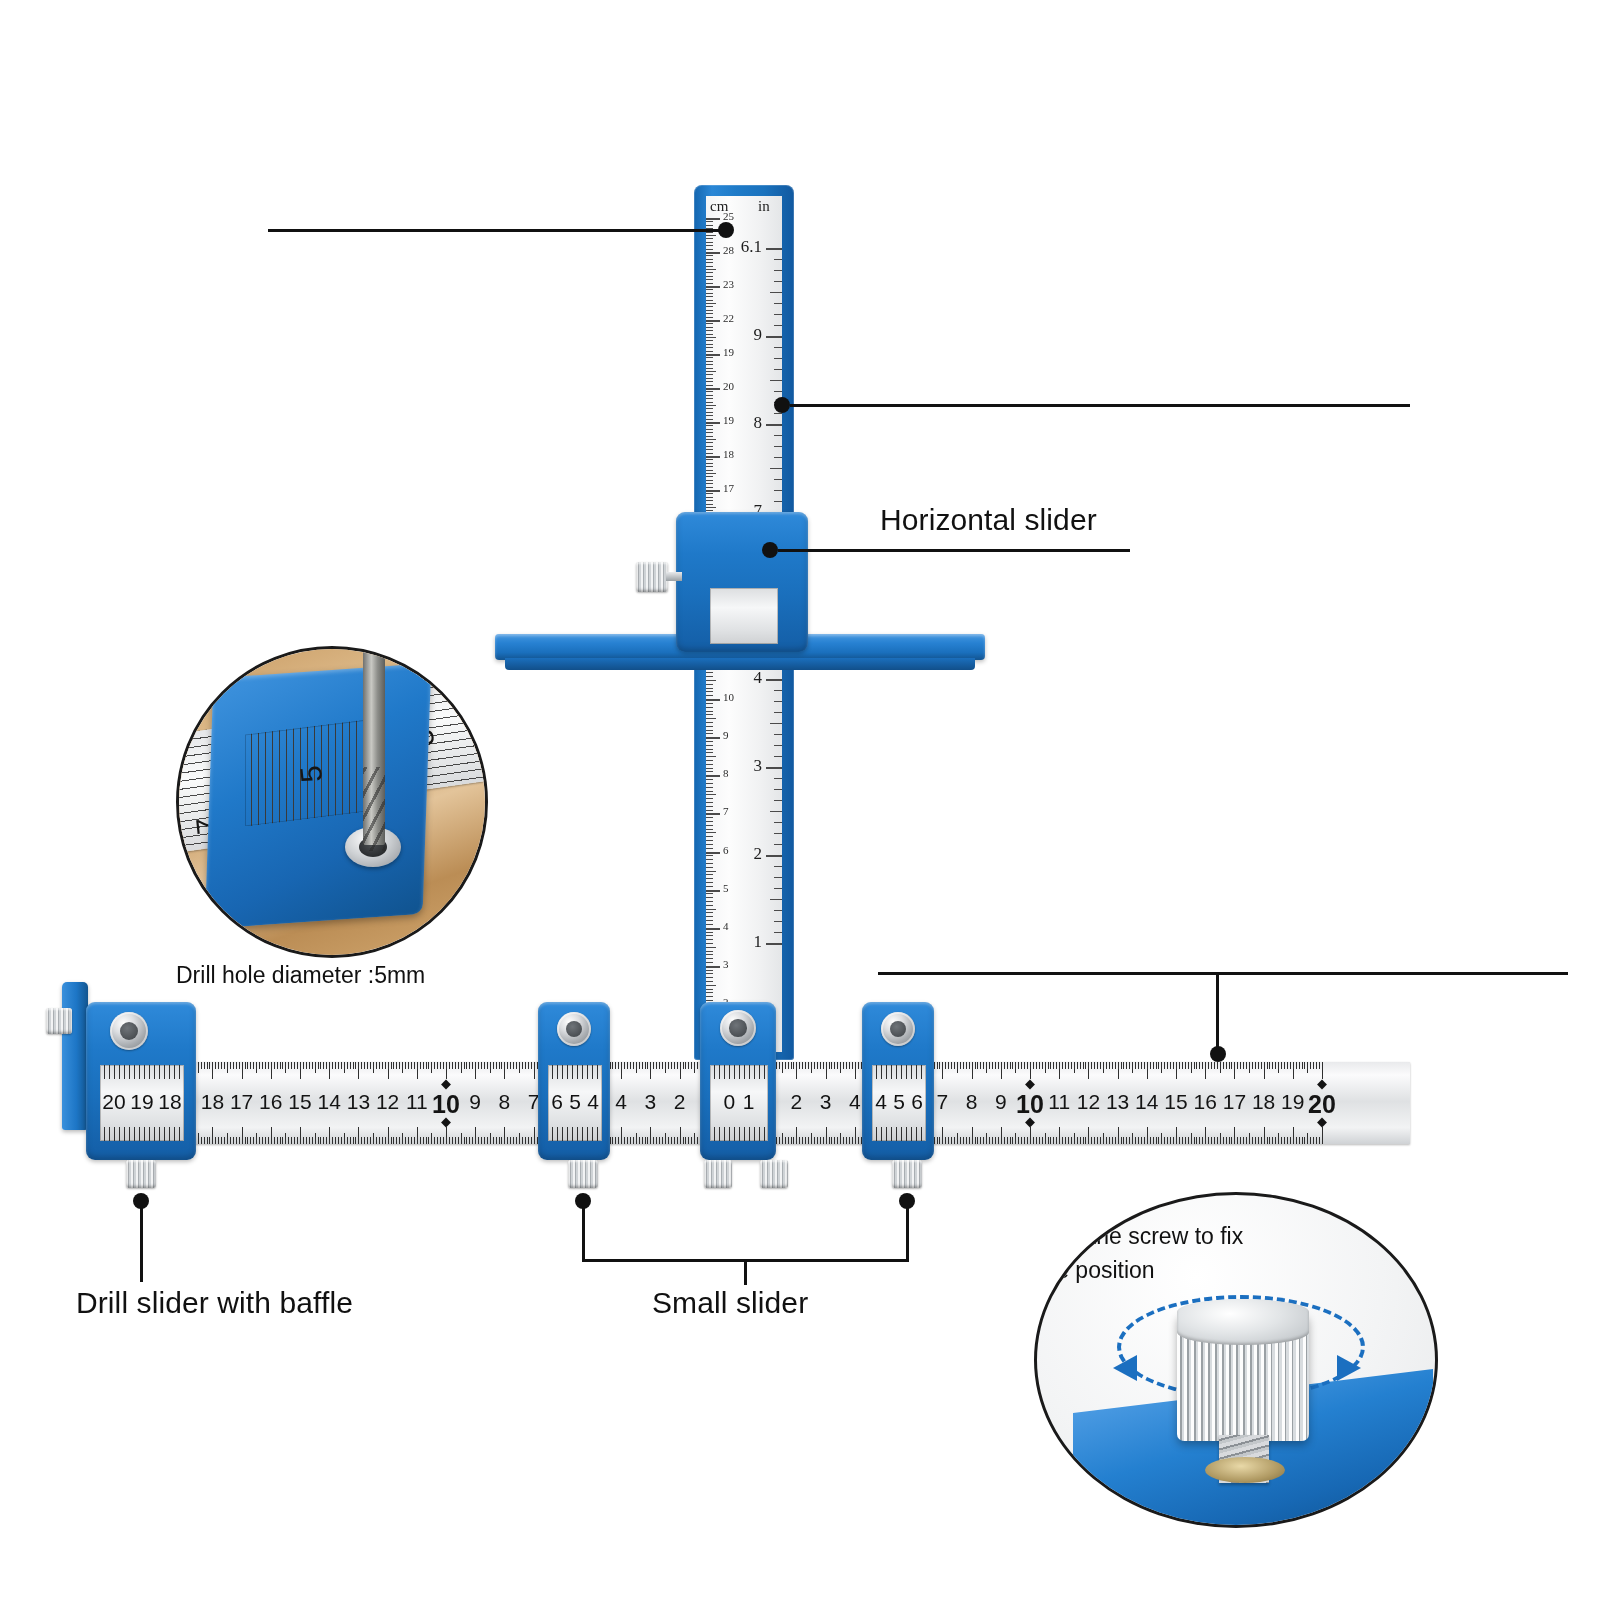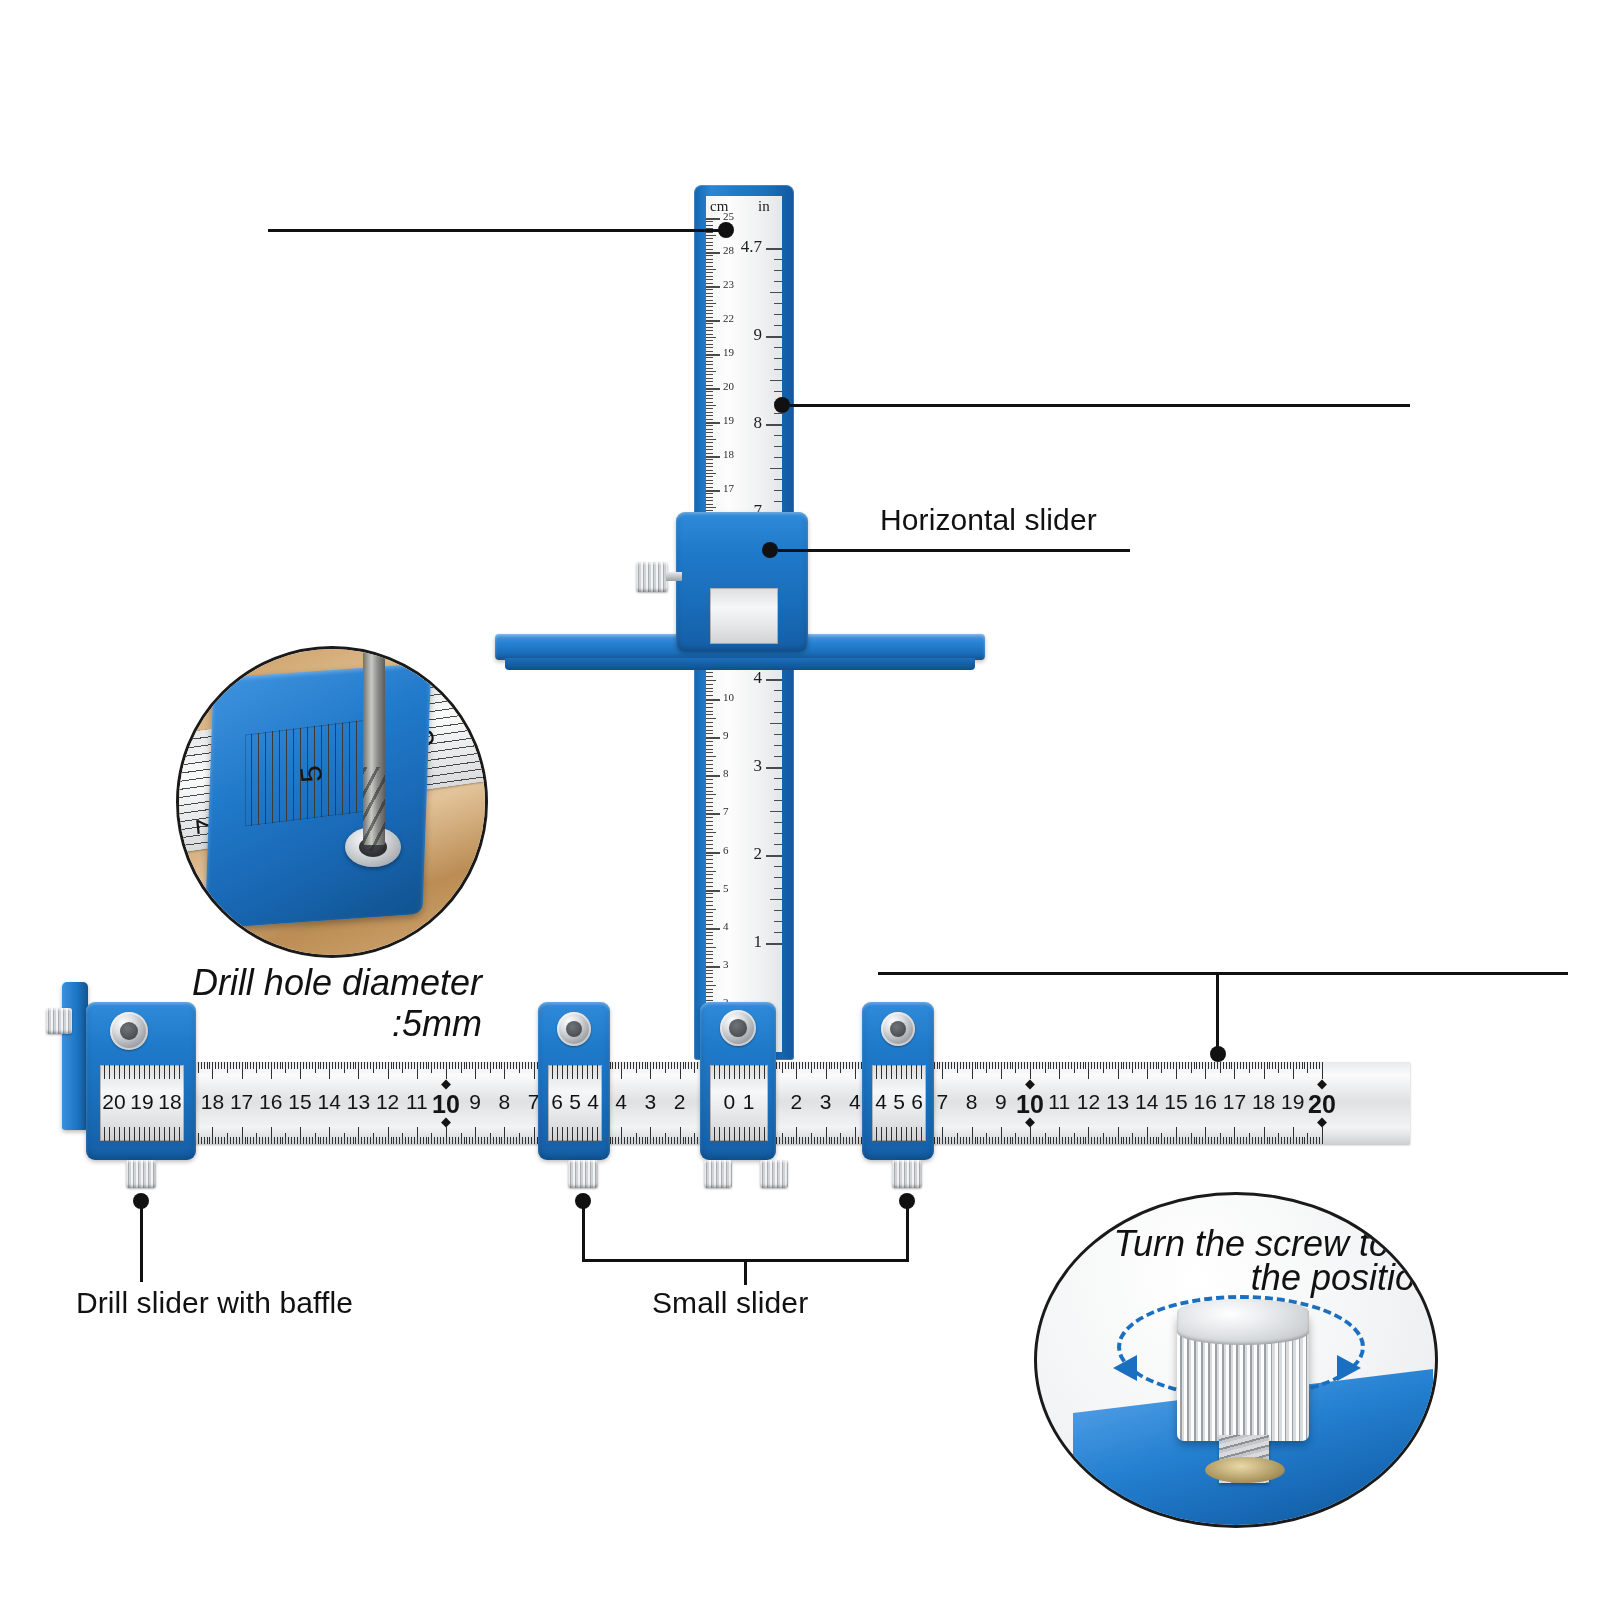--- a/index.html
+++ b/index.html
@@ -50,21 +50,21 @@
            box-shadow:inset 0 0 0 2px rgba(255,255,255,.5),0 1px 2px rgba(0,0,0,.35);}
   .bushing::after{content:"";position:absolute;left:26%;top:26%;width:48%;height:48%;border-radius:50%;
            background:radial-gradient(circle at 40% 35%,#6f7479,#3d4145);}
   .screw{position:absolute;border-radius:3px;
          background:repeating-linear-gradient(90deg,#f2f3f4 0 2px,#a9aeb2 2px 3px,#cfd3d6 3px 5px);
          box-shadow:inset 0 2px 2px rgba(255,255,255,.6),inset 0 -2px 3px rgba(0,0,0,.3),
                     0 1px 2px rgba(0,0,0,.3);}
 
   
   .inset{position:absolute;border-radius:50%;overflow:hidden;border:3px solid #1a1a1a;}
-  .insetcap{position:absolute;font-size:36px;color:#111;text-align:right;line-height:1.15;font-style:italic;}
+  .insetcap{position:absolute;font-size:23px;color:#111;text-align:left;line-height:1.15;}
 
   .wood{position:absolute;left:0;top:0;width:100%;height:100%;
         background:linear-gradient(160deg,#c79a62 0%,#dcb887 22%,#c79a62 40%,#e3c49a 58%,#bb8d55 78%,#d2a870 100%);}
   .steelstrip{position:absolute;background:linear-gradient(180deg,#e6e7e9,#fafbfb 40%,#d9dbdd);
         box-shadow:0 1px 2px rgba(0,0,0,.3);}
   .bluebox{position:absolute;background:linear-gradient(155deg,#3f93de 0%,#2079c9 38%,#1866b2 70%,#10538f 100%);
         box-shadow:inset 0 2px 4px rgba(255,255,255,.3),0 3px 7px rgba(0,0,0,.3);}
   .drillbit{position:absolute;background:linear-gradient(90deg,#70716f,#c9c9c4 38%,#8d8e8a 66%,#5d5e5b);}
 
   .dashring{position:absolute;border-radius:50%;border:4px dashed #1b6fc0;}
@@ -183,21 +183,21 @@
       <div class="tickL" style="top: 304.2px; width: 7px; height: 1px;"></div>
       <div class="tickL" style="top: 307.6px; width: 7px; height: 1px;"></div>
       <div class="tickL" style="top: 311px; width: 10px; height: 1px;"></div>
       <div class="tickL" style="top: 314.4px; width: 7px; height: 1px;"></div>
       <div class="tickL" style="top: 317.8px; width: 7px; height: 1px;"></div>
       <div class="tickL" style="top: 321.2px; width: 7px; height: 1px;"></div>
       <div class="tickL" style="top: 324.6px; width: 7px; height: 1px;"></div>
       <div class="tickL" style="top: 328px; width: 14px; height: 2px;"></div>
       <div class="vnumL" style="left: 17px; top: 320px;">16</div>
       <div class="tickR" style="top: 52px; width: 16px; height: 2px;"></div>
-      <div class="vnumR" style="right: 20px; top: 41px;">4.7</div>
+      <div class="vnumR" style="right: 20px; top: 41px;">6.1</div>
       <div class="tickR" style="top: 63px; width: 8px; height: 1px;"></div>
       <div class="tickR" style="top: 74px; width: 8px; height: 1px;"></div>
       <div class="tickR" style="top: 85px; width: 8px; height: 1px;"></div>
       <div class="tickR" style="top: 96px; width: 12px; height: 1px;"></div>
       <div class="tickR" style="top: 107px; width: 8px; height: 1px;"></div>
       <div class="tickR" style="top: 118px; width: 8px; height: 1px;"></div>
       <div class="tickR" style="top: 129px; width: 8px; height: 1px;"></div>
       <div class="tickR" style="top: 140px; width: 16px; height: 2px;"></div>
       <div class="vnumR" style="right: 20px; top: 129px;">9</div>
       <div class="tickR" style="top: 151px; width: 8px; height: 1px;"></div>

